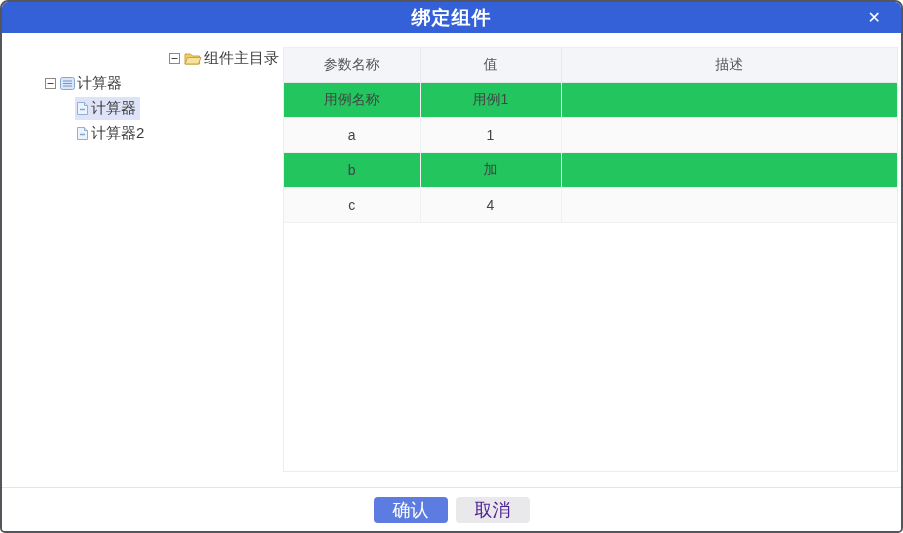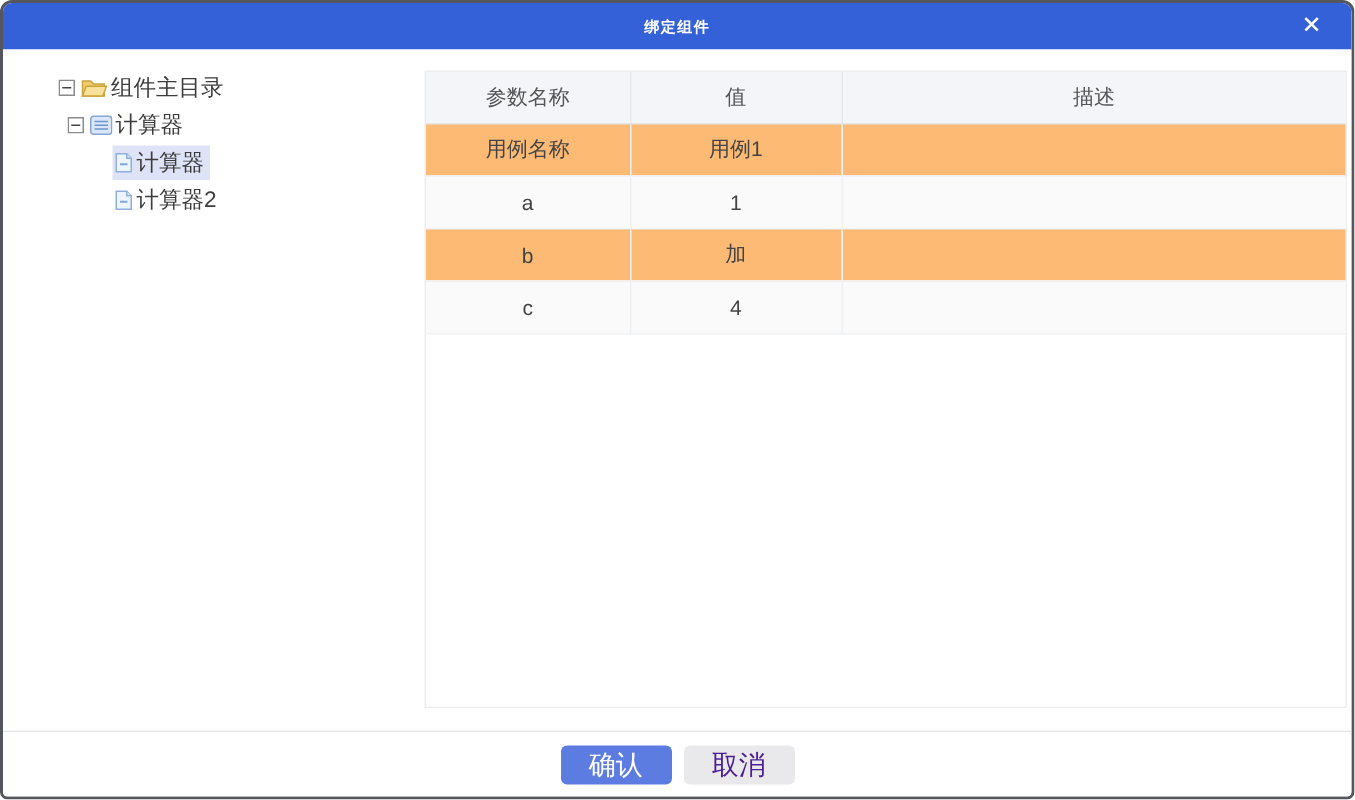--- a/index.html
+++ b/index.html
@@ -18,21 +18,21 @@
     background: #fff;
   }
   
   .titlebar {
     flex: 0 0 31px;
     background: #3461d8;
     display: flex; align-items: center; justify-content: center;
     position: relative;
   }
   .titlebar .title {
-    color: #ffffff; font-size: 10px; font-weight: bold; letter-spacing: 1px;
+    color: #ffffff; font-size: 19px; font-weight: bold; letter-spacing: 1px;
   }
   .close-btn {
     position: absolute; right: 16px; top: 50%;
     transform: translateY(-50%);
     color: #fff; font-size: 16px; font-weight: bold; line-height: 1;
     cursor: pointer; padding: 2px 4px;
   }
   
   .content {
     flex: 1 1 auto;
@@ -52,21 +52,21 @@
     white-space: nowrap;
   }
   .tree-row .expander { margin-right: 3px; display: inline-flex; cursor: pointer; }
   .tree-node {
     display: inline-flex; align-items: center;
     padding: 2px 4px 2px 1px;
     cursor: pointer;
   }
   .tree-node.selected { background: #dfe3f7; }
   .tree-node .node-icon { margin-right: 2px; display: inline-flex; }
-  .ml-lv0 { margin-left: 19px; }
+  .ml-lv0 { margin-left: 19px; justify-content: flex-end; }
   .ml-lv1 { margin-left: 25px; }
   .ml-lv2 { margin-left: 55px; }
   
   .table-area {
     position: absolute; left: 281px; top: 14px;
     width: 615px; height: 425px;
     border: 1px solid #ededf0;
     background: #fff;
   }
   table.ptable {
@@ -84,21 +84,21 @@
     color: #555;
     text-align: center;
     border-bottom: 1px solid #e4e7ea;
     margin-top: 16px;
   }
   .ptable th + th { border-left: 1px solid #e6e8eb; }
   .ptable td {
     height: 35px;
     text-align: center;
     border-bottom: 1px solid #f0f1f4;
-    background: #fdba74;
+    background: #22c55e;
   }
   .ptable td + td { border-left: 1px solid #eef0f2; }
   .ptable tbody tr:nth-child(even) td { background: #fafafb; }
   
   .footer {
     flex: 0 0 44px;
     border-top: 1px solid #e4e4e8;
     background: #fff;
     display: flex; align-items: center; justify-content: center;
     gap: 8px;

